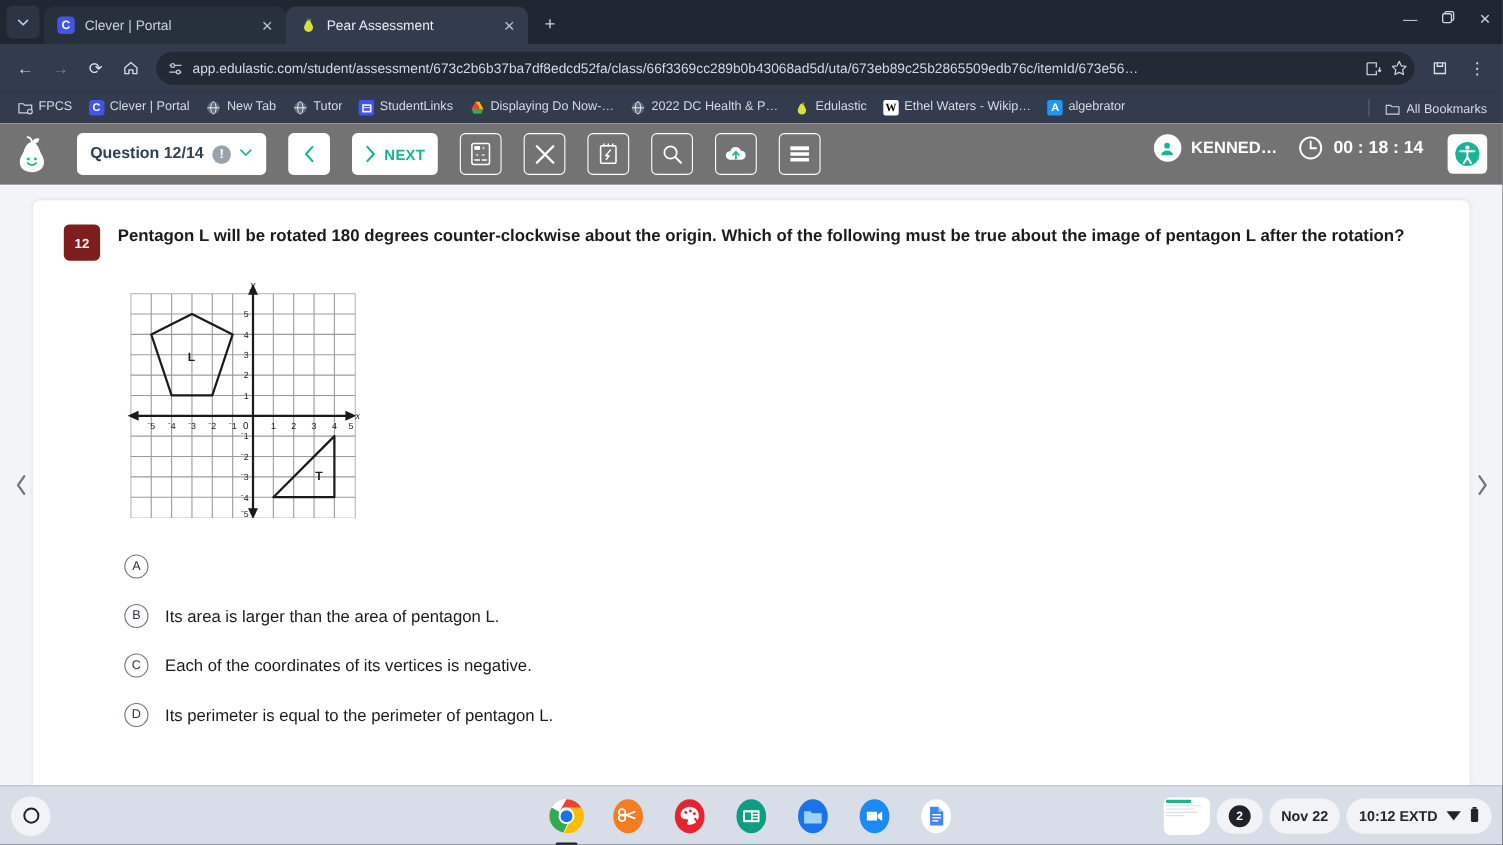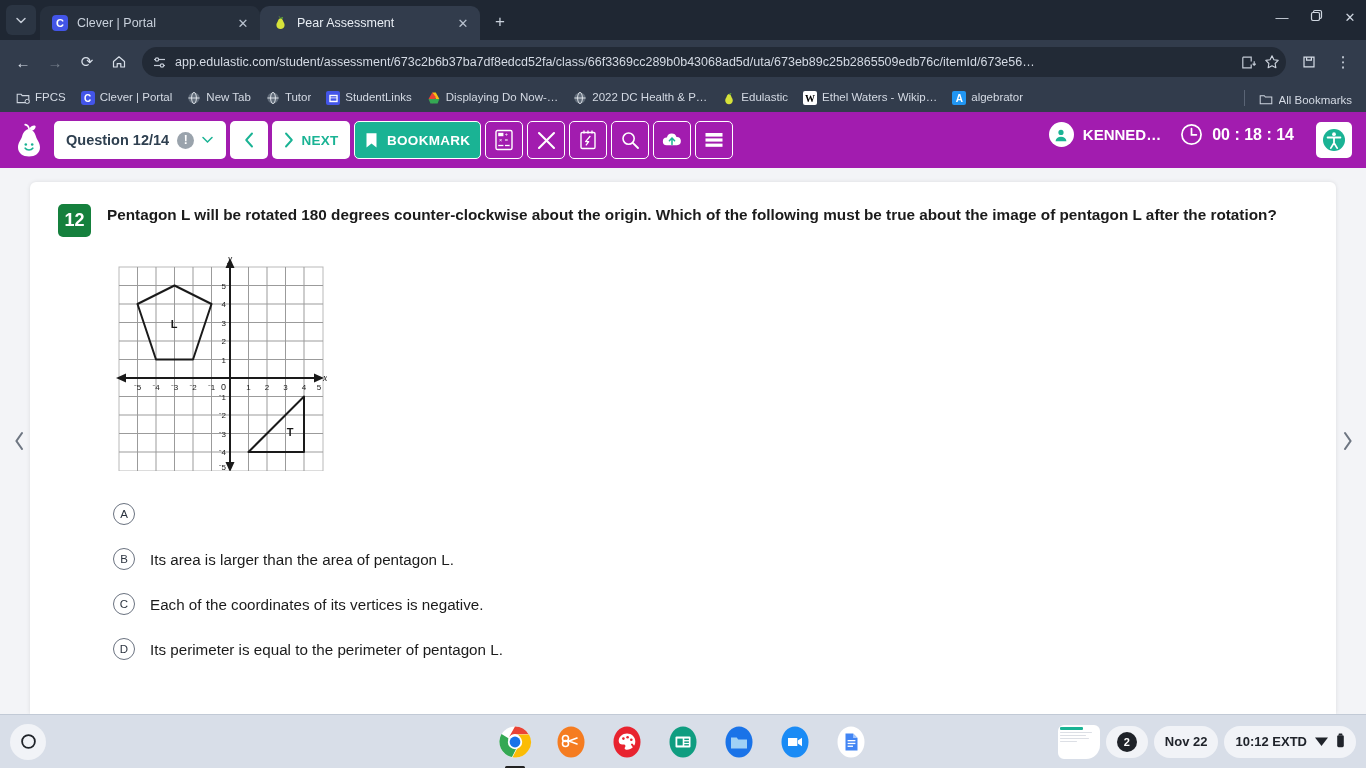--- a/index.html
+++ b/index.html
@@ -70,22 +70,22 @@
   .bm-label { overflow: hidden; text-overflow: ellipsis; white-space: nowrap; }
   .bm-ico { width: 14px; height: 14px; flex: 0 0 14px; display: flex;
     align-items: center; justify-content: center; font-size: 10px; border-radius: 2px; }
   .bm-sep { width: 1px; height: 16px; background: #5a6475; margin: 0 8px; }
   .bm-right { margin-left: auto; display: flex; align-items: flex-end; gap: 6px; padding-right: 4px; }
 
   
   .page { flex: 1; background: #fff; position: relative; overflow: hidden; display: flex; flex-direction: column; }
 
   .appbar {
-    height: 56px; background: #a21caf; display: flex; align-items: center;
-    padding: 0 12px; gap: 4px; flex: 0 0 56px;
+    height: 56px; background: #737373; display: flex; align-items: center;
+    padding: 0 12px; gap: 20px; flex: 0 0 56px;
   }
   .pear-logo { width: 34px; height: 38px; display: flex; align-items: center; justify-content: center; margin-right: 4px; }
   .qbox {
     background: #fff; border-radius: 5px; height: 38px; display: flex; align-items: center;
     padding: 0 12px; gap: 8px; min-width: 172px;
   }
   .qbox-label { font-size: 14.5px; font-weight: bold; color: #2f4050; }
   .qbox-warn { width: 17px; height: 17px; border-radius: 50%; background: #9aa3ac;
     color: #fff; font-size: 12px; font-weight: bold; display: flex; align-items: center;
     justify-content: center; line-height: 1; }
@@ -112,23 +112,23 @@
     display: flex; align-items: center; justify-content: center; margin-left: 4px; }
 
   .content-wrap { flex: 1; position: relative; background: #f3f4f7; }
   .card {
     position: absolute; left: 30px; right: 30px; top: 14px; bottom: 0;
     background: #fff; border-radius: 6px 6px 0 0; box-shadow: 0 0 4px rgba(0,0,0,.10);
     padding: 22px 28px 0 28px; overflow: hidden;
   }
   .qhead { display: flex; gap: 16px; align-items: flex-start; }
   .qnum {
-    width: 33px; height: 33px; flex: 0 0 33px; background: #15803d; color: #fff;
+    width: 33px; height: 33px; flex: 0 0 33px; background: #7f1d1d; color: #fff;
     border-radius: 5px; display: flex; align-items: center; justify-content: center;
-    font-size: 18px; font-weight: bold;
+    font-size: 12px; font-weight: bold;
   }
   .qtext { font-size: 15.3px; font-weight: bold; color: #1b1b1b; line-height: 1.38; max-width: 1215px; }
   .qnote { font-size: 14.6px; font-weight: bold; font-style: italic; color: #1b1b1b; margin-top: 5px; }
 
   .graph-wrap { margin: 16px 0 0 57px; }
 
   .options { margin: 28px 0 0 55px; display: flex; flex-direction: column; gap: 23px; }
   .opt { display: flex; align-items: center; gap: 15px; }
   .opt-bubble {
     width: 22px; height: 22px; flex: 0 0 22px; border: 1.3px solid #6a7280; border-radius: 50%;
@@ -382,26 +382,20 @@
           </svg>
       </div>
 
       <div class="btn-white btn-next">
         <svg width="11" height="16" viewBox="0 0 11 16">
             <path d="M3 1.5 L8.8 8 L3 14.5" stroke="#1ab394" stroke-width="1.9" fill="none" stroke-linecap="round" stroke-linejoin="round"></path>
           </svg>
         <span>NEXT</span>
       </div>
 
-      <div class="btn-white btn-bookmark" style="background:#1ab394;color:#fff;border:1.6px solid #fff;">
-        <svg width="13" height="17" viewBox="0 0 13 17">
-            <path d="M1.5 1.2h10v14.2l-5-4-5 4z" fill="#fff"></path>
-          </svg>
-        <span>BOOKMARK</span>
-      </div>
 
       <div class="ico-sq">
         <svg width="20" height="22" viewBox="0 0 20 22">
           <rect x="2" y="1.5" width="16" height="19" rx="1.6" stroke="#fff" stroke-width="1.4" fill="none"></rect>
           <rect x="4.2" y="3.8" width="5.2" height="3.4" fill="#fff"></rect>
           <text x="12.3" y="7.3" font-size="5.5" fill="#fff" font-family="sans-serif" text-anchor="middle">+</text>
           <text x="6.6" y="13.4" font-size="5.5" fill="#fff" font-family="sans-serif" text-anchor="middle">×</text>
           <text x="12.3" y="13.4" font-size="5.5" fill="#fff" font-family="sans-serif" text-anchor="middle">=</text>
           <line x1="4.2" y1="16.5" x2="9.4" y2="16.5" stroke="#fff" stroke-width="1.3"></line>
           <line x1="11" y1="16.5" x2="15.6" y2="16.5" stroke="#fff" stroke-width="1.3"></line>

